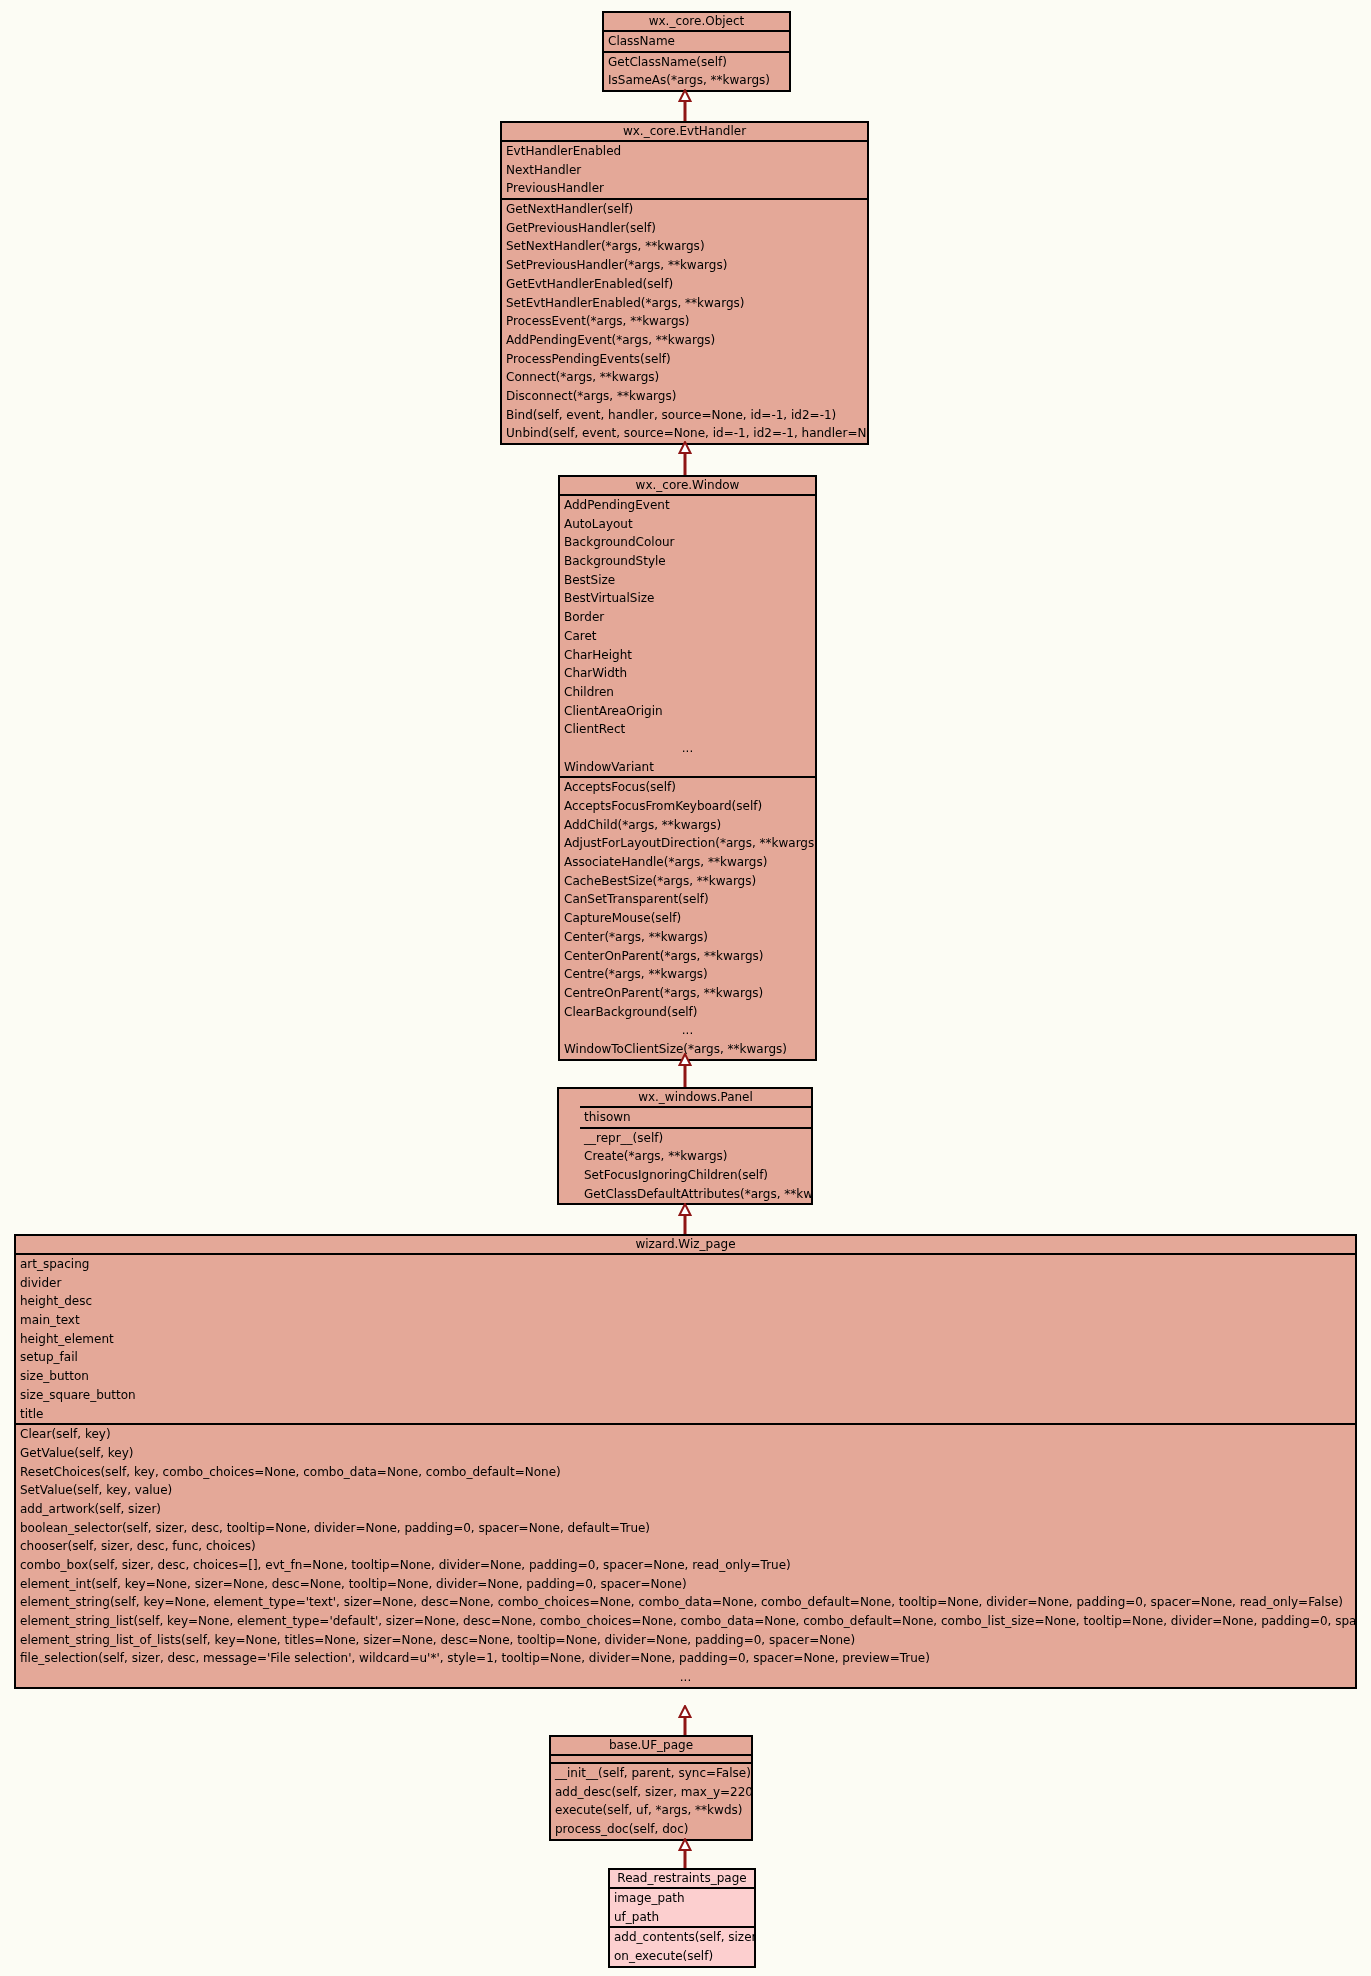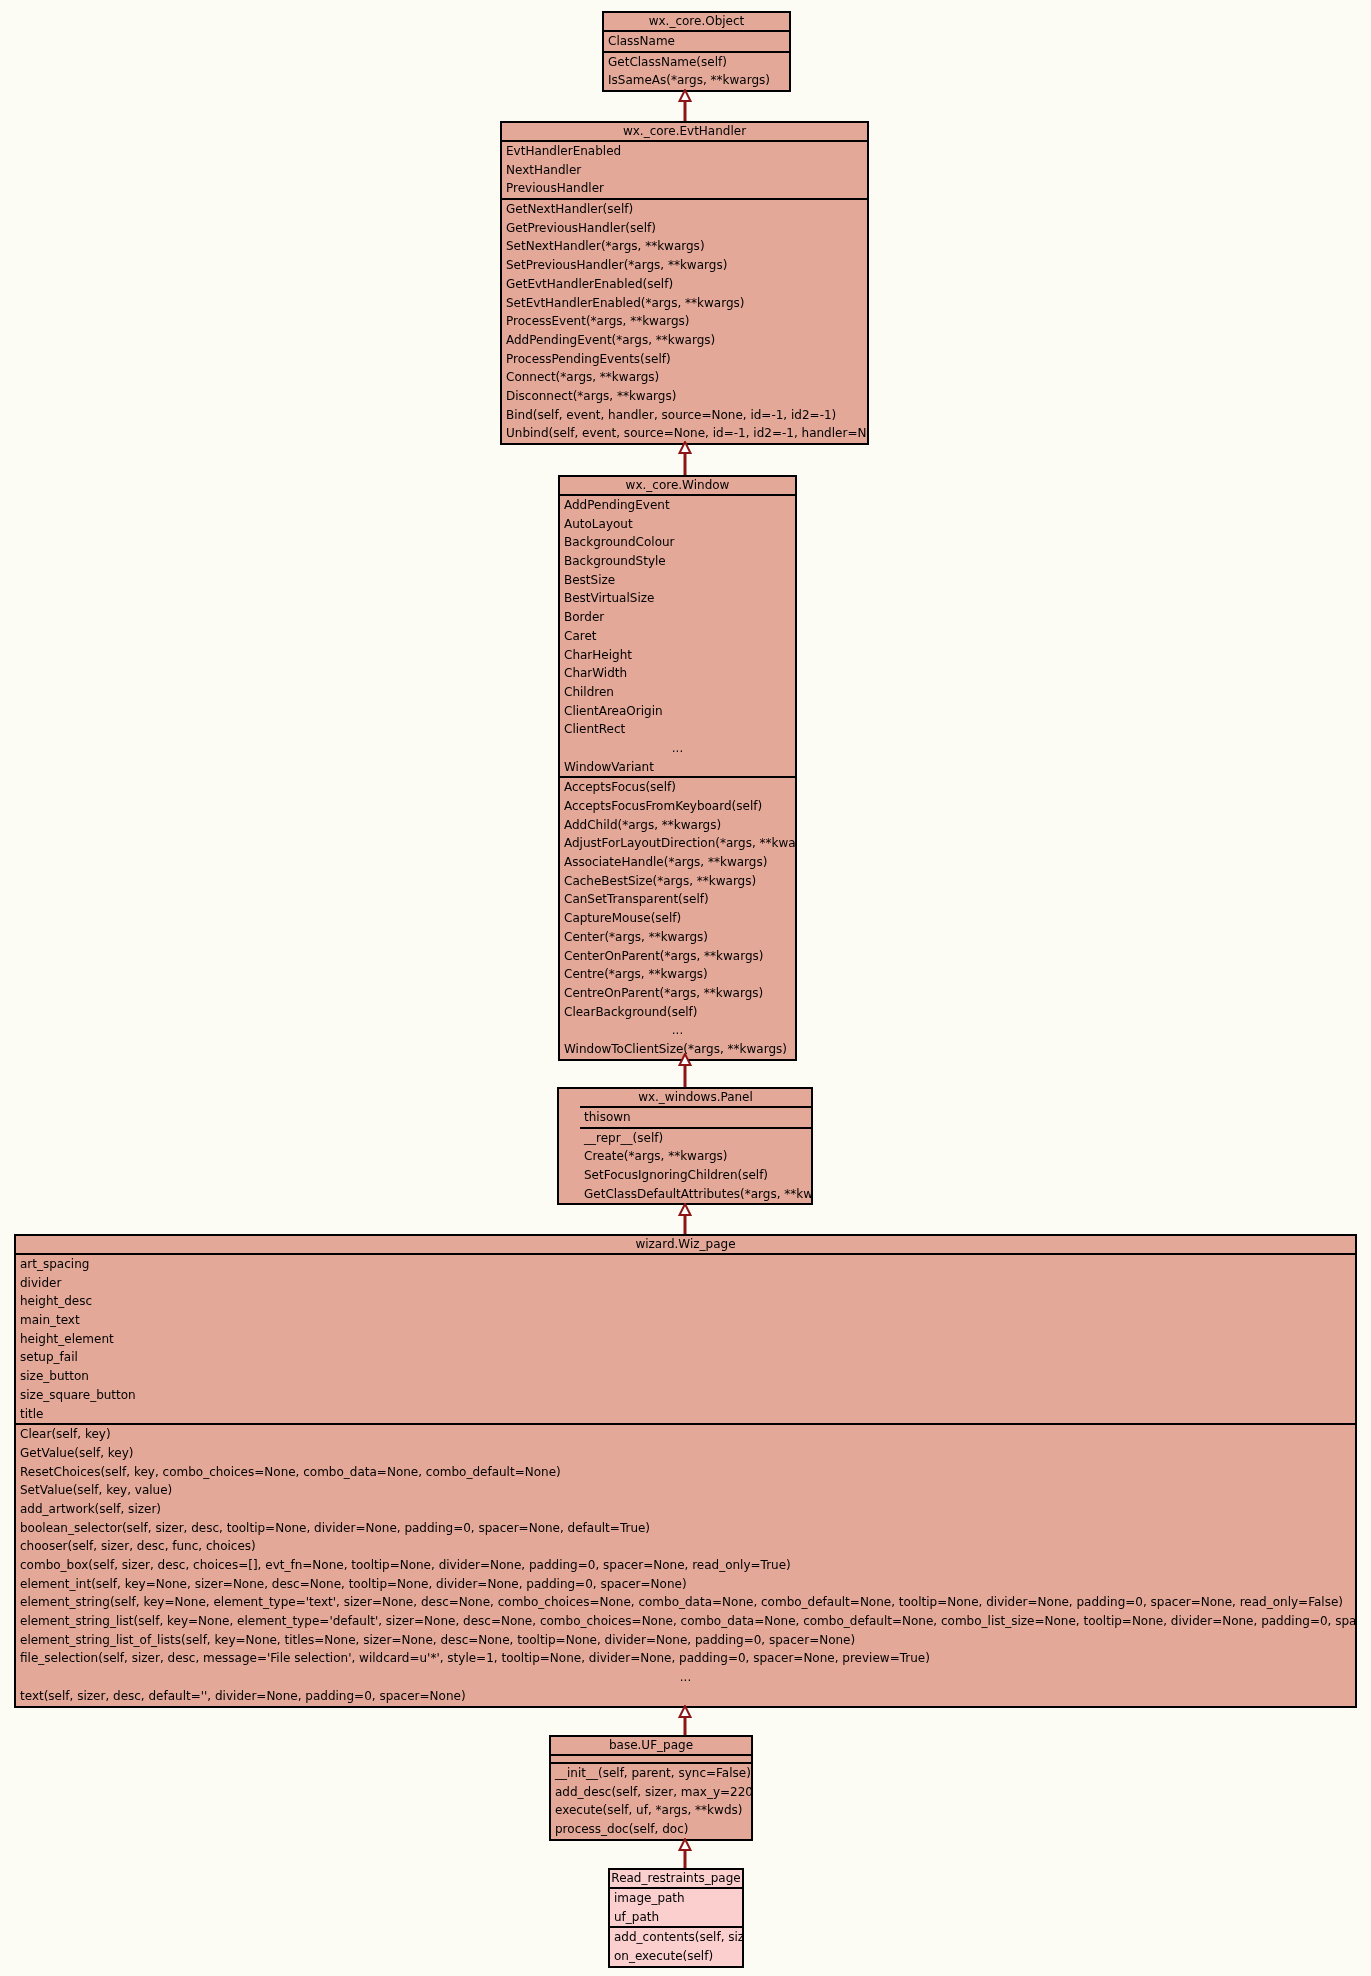--- a/index.html
+++ b/index.html
@@ -59,25 +59,25 @@
     stroke-width: 3;
   }
   .connector polygon {
     fill: #ffffff;
     stroke: var(--connector);
     stroke-width: 2;
   }
   
   #box-object     { left: 602px;  top: 11px;   width: 189px; }
   #box-evthandler { left: 500px;  top: 121px;  width: 369px; }
-  #box-window     { left: 558px;  top: 475px;  width: 239px; }
+  #box-window     { left: 558px;  top: 475px;  width: 259px; }
   #box-panel      { left: 557px;  top: 1087px; width: 256px; padding-left: 21px; }
   #box-wizpage    { left: 14px;   top: 1234px; width: 1343px; }
   #box-ufpage     { left: 549px;  top: 1735px; width: 204px; }
-  #box-read       { left: 608px;  top: 1868px; width: 136px; }
+  #box-read       { left: 608px;  top: 1868px; width: 148px; }
 </style>
 </head>
 <body>
 
 <div class="diagram">
 
   <div class="class-box" id="box-object">
     <div class="box-title">wx._core.Object</div>
     <div class="box-section attrs">
         <div class="row">ClassName</div>
@@ -204,21 +204,20 @@
         <div class="row">add_artwork(self, sizer)</div>
         <div class="row">boolean_selector(self, sizer, desc, tooltip=None, divider=None, padding=0, spacer=None, default=True)</div>
         <div class="row">chooser(self, sizer, desc, func, choices)</div>
         <div class="row">combo_box(self, sizer, desc, choices=[], evt_fn=None, tooltip=None, divider=None, padding=0, spacer=None, read_only=True)</div>
         <div class="row">element_int(self, key=None, sizer=None, desc=None, tooltip=None, divider=None, padding=0, spacer=None)</div>
         <div class="row">element_string(self, key=None, element_type='text', sizer=None, desc=None, combo_choices=None, combo_data=None, combo_default=None, tooltip=None, divider=None, padding=0, spacer=None, read_only=False)</div>
         <div class="row">element_string_list(self, key=None, element_type='default', sizer=None, desc=None, combo_choices=None, combo_data=None, combo_default=None, combo_list_size=None, tooltip=None, divider=None, padding=0, spacer=None)</div>
         <div class="row">element_string_list_of_lists(self, key=None, titles=None, sizer=None, desc=None, tooltip=None, divider=None, padding=0, spacer=None)</div>
         <div class="row">file_selection(self, sizer, desc, message='File selection', wildcard=u'*', style=1, tooltip=None, divider=None, padding=0, spacer=None, preview=True)</div>
         <div class="row ellipsis">...</div>
-        <div class="row">text(self, sizer, desc, default='', divider=None, padding=0, spacer=None)</div>
       </div>
   </div>
 
   <svg class="connector" style="left:678px; top:1705px;" width="14" height="30" viewBox="0 0 14 30">
     <line x1="7" y1="11" x2="7" y2="30"></line>
     <polygon points="7,1 1.5,12 12.5,12"></polygon>
   </svg>
 
   <div class="class-box" id="box-ufpage">
     <div class="box-title">base.UF_page</div>

